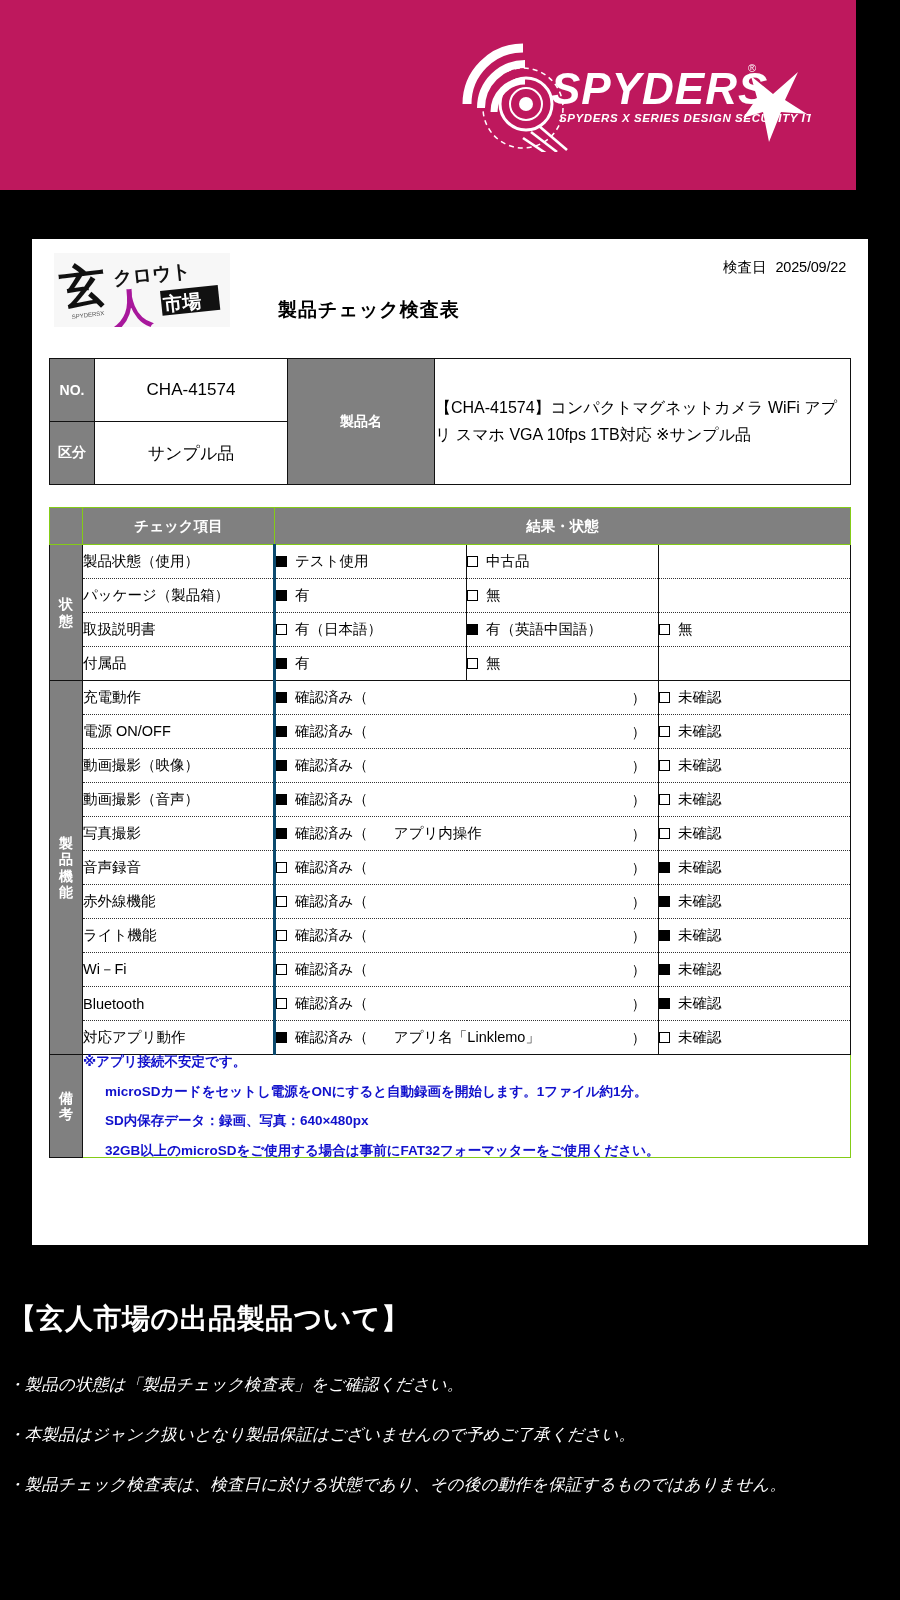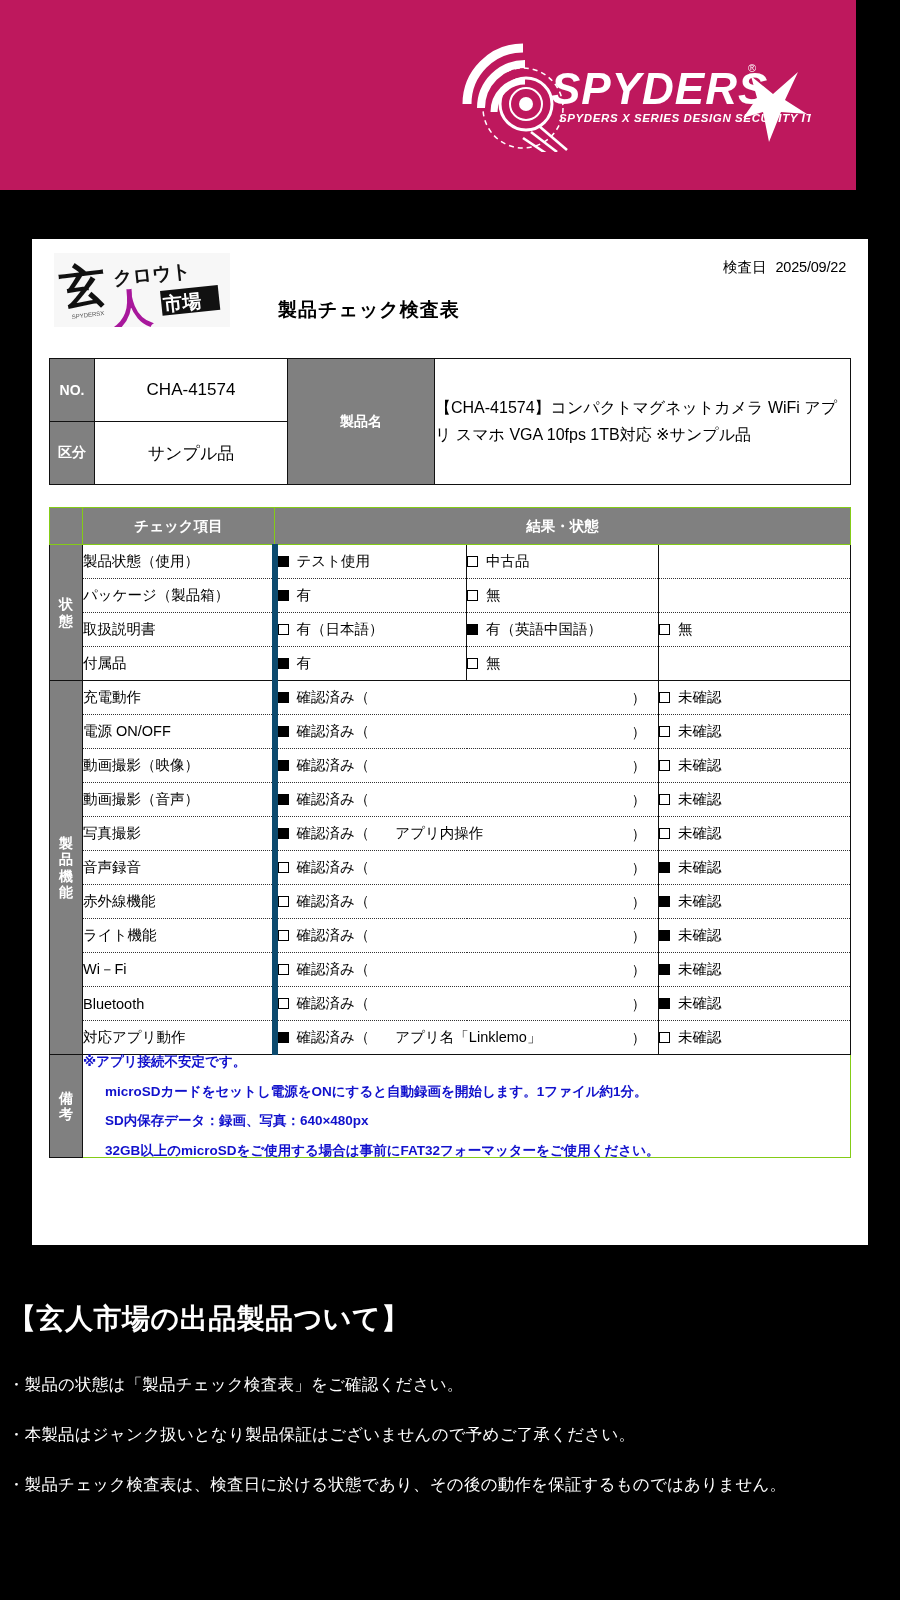--- a/index.html
+++ b/index.html
@@ -139,21 +139,21 @@
   .side-label span { display: block; }
 
   .row-item {
     height: 34px;
   }
   .c-name {
     width: 198px;
     padding-left: 16px;
     font-size: 14.5px;
     color: #000;
-    border-right: 6px solid #0c4a6e;
+    border-right: 3px solid #0c4a6e;
     border-bottom: 1px dotted #333;
   }
   .c-a {
     width: 148px;
     padding-left: 12px;
     font-size: 14.5px;
     color: #000;
     border-right: 1px solid #111;
     border-bottom: 1px dotted #333;
     white-space: nowrap;
@@ -237,20 +237,21 @@
   .notes-title {
     font-size: 28px;
     font-weight: bold;
     margin: 0 0 36px 8px;
     letter-spacing: 0.5px;
   }
   .note-line {
     font-size: 16.5px;
     margin: 0 0 28px 8px;
     letter-spacing: 0.2px;
+    font-style: italic;
   }
 </style>
 </head>
 <body>
 
 <div class="brand-banner">
   <svg class="brand-logo" viewBox="0 0 360 110">
 
     <g fill="none" stroke="#ffffff">
       <path d="M16 62 A56 56 0 0 1 72 6" stroke-width="9"></path>

